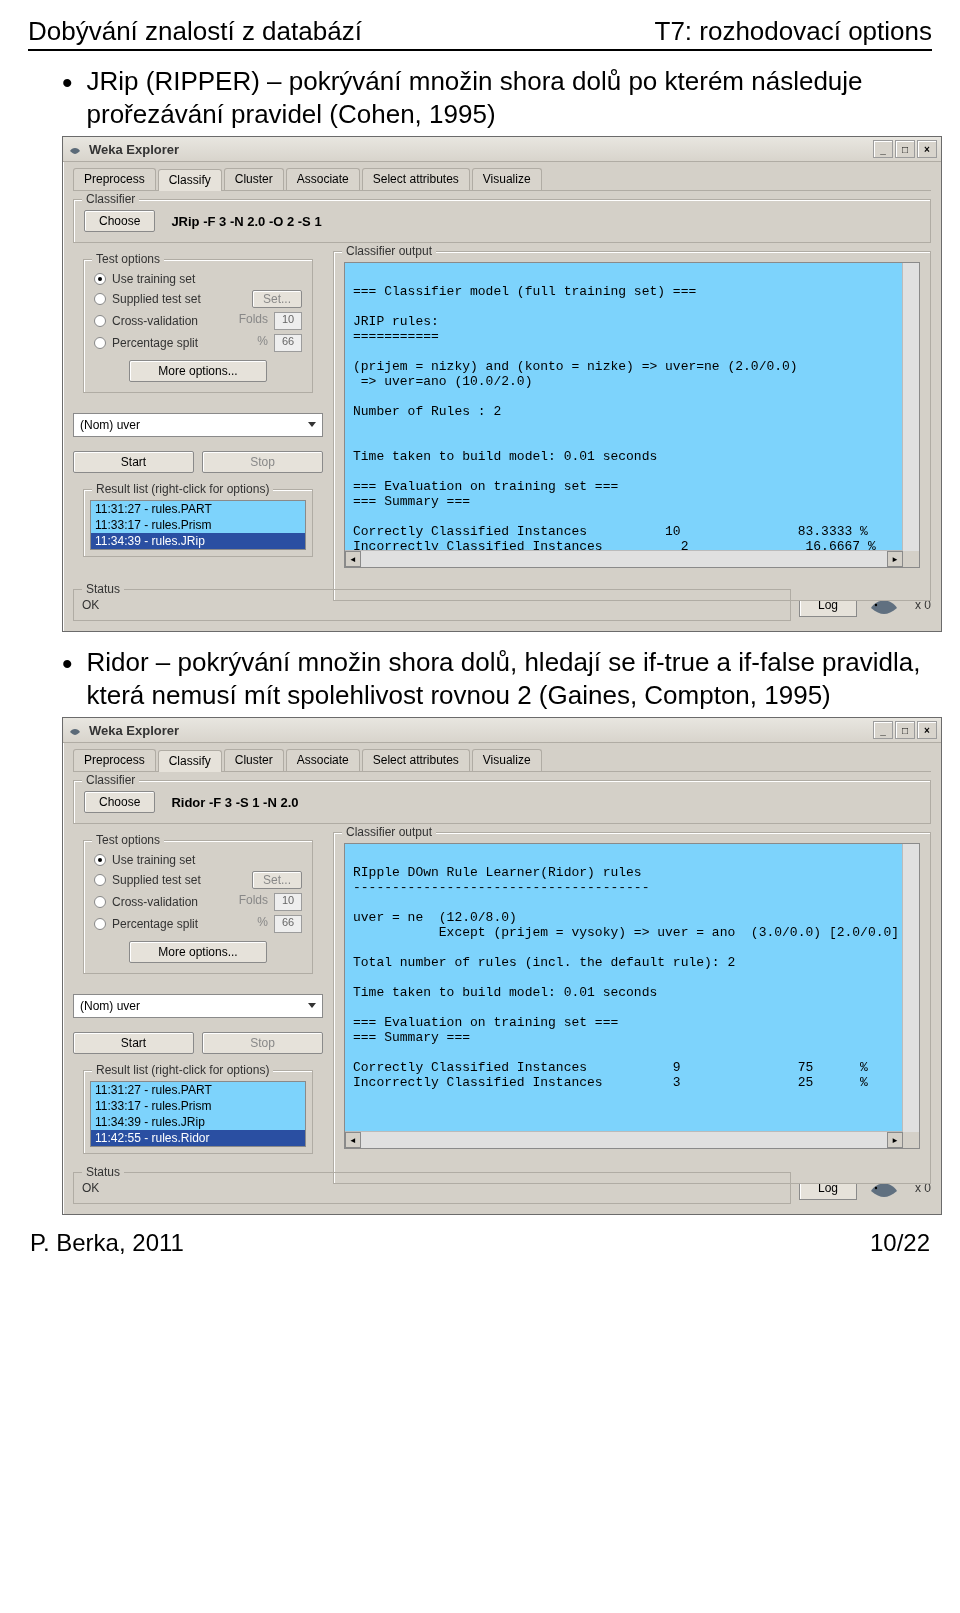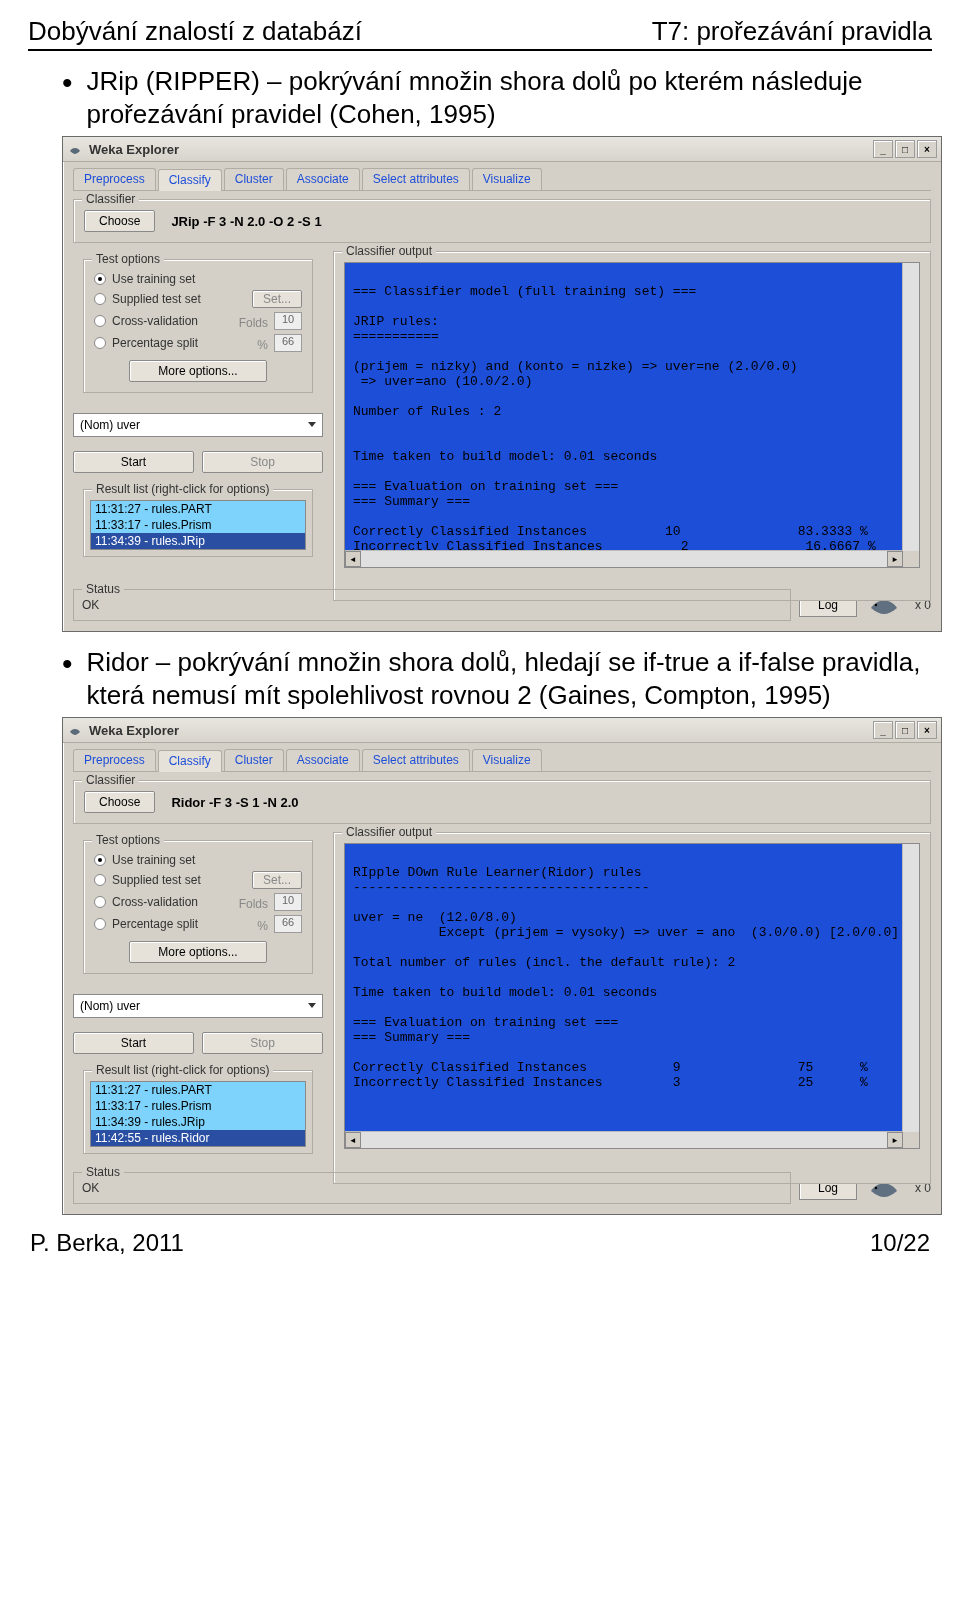--- a/index.html
+++ b/index.html
@@ -67,21 +67,21 @@
     border: 1px solid #9c9c9c;
     box-shadow: 1px 1px 0 #fff inset;
     display: inline-flex; align-items: center; justify-content: center;
     font-size: 10px; font-weight: bold;
   }
   .tabs {
     display: flex;
     padding: 6px 10px 0 10px;
     gap: 2px;
     font-size: 12px;
-    color: #1d4ed8;
+    color: #000000;
   }
   .tab {
     padding: 3px 10px 4px 10px;
     border: 1px solid #b0aca4;
     border-bottom: none;
     background: #d8d4cc;
     border-top-left-radius: 3px;
     border-top-right-radius: 3px;
   }
   .tab.active {
@@ -157,21 +157,21 @@
   .radio-outer {
     width: 10px; height: 10px;
     border: 1px solid #888;
     border-radius: 50%;
     background: #fff;
     display: inline-flex; align-items: center; justify-content: center;
   }
   .radio-outer.sel::after {
     content: ""; width: 4px; height: 4px; background: #000; border-radius: 50%;
   }
-  .opt-row .side { margin-left: auto; display: flex; gap: 6px; align-items: flex-end; border-radius: 7px;}
+  .opt-row .side { margin-left: auto; display: flex; gap: 6px; align-items: flex-start; border-radius: 7px;}
   .mini-input {
     width: 26px; height: 16px;
     background: #eee;
     border: 1px solid #9c9c9c;
     font-size: 11px;
     text-align: center;
     color: #666;
   }
   .fld-gray { color: #888; }
   .nom-group {
@@ -207,21 +207,21 @@
   }
   .result-box .rrow {
     padding: 1px 4px;
     white-space: nowrap;
   }
   .result-box .rrow.sel {
     background: #2a4fa2;
     color: #fff;
   }
   .output-box {
-    background: #1d4ed8;
+    background: #7dd3fc;
     border: 1px solid #8a8a8a;
     height: 100%;
     font-family: "Courier New", monospace;
     font-size: 13px;
     color: #000;
     padding: 6px 8px 0 8px;
     box-sizing: border-box;
     position: relative;
     white-space: pre;
     overflow: hidden;
@@ -294,21 +294,21 @@
     margin-top: 6px;
     padding: 0 2px;
   }
 </style>
 </head>
 <body>
 
 <div class="page">
   <div class="topbar">
     <div>Dobývání znalostí z databází</div>
-    <div>T7: prořezávání pravidla</div>
+    <div>T7: rozhodovací options</div>
   </div>
   <div class="hr"></div>
 
   <div class="bullet-row">
     <div class="bullet-dot">•</div>
     <div class="bullet-text">JRip (RIPPER) – pokrývání množin shora dolů po kterém následuje prořezávání pravidel (Cohen, 1995)</div>
   </div>
 
   <div class="screenshot" id="shot1">
   <div class="titlebar">

